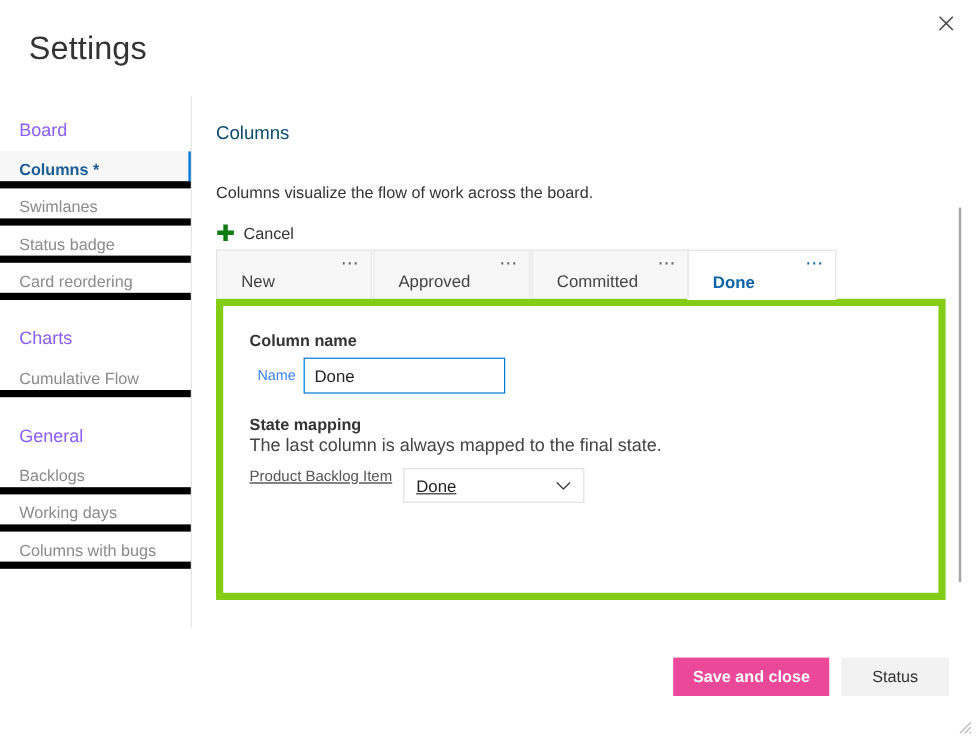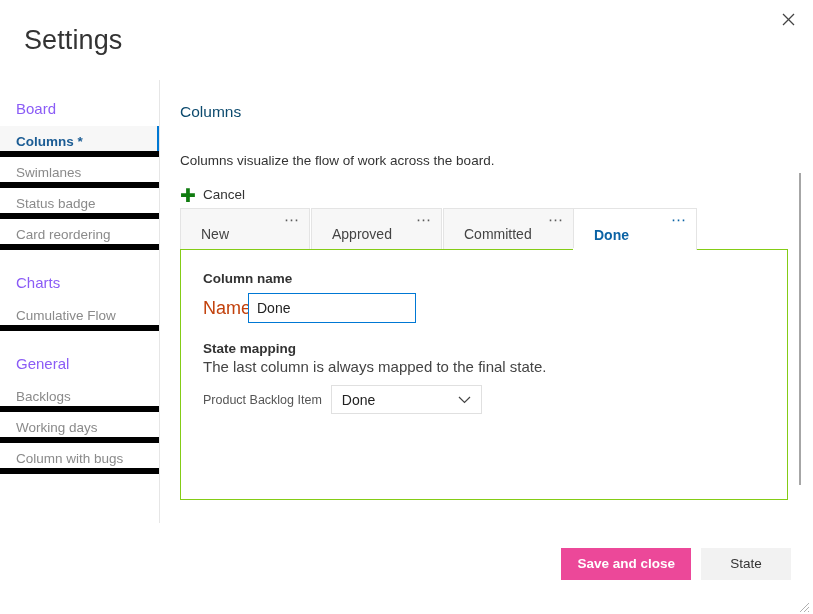--- a/index.html
+++ b/index.html
@@ -192,21 +192,21 @@
   }
   .tab.selected .tab-ellipsis { color: #0b63a5; }
 
   
   #tab-panel {
     position: absolute;
     left: 180px;
     top: 249px;
     width: 608px;
     height: 251px;
-    border: 1px solid #84cc16;
+    border: 6px solid #84cc16;
     box-sizing: border-box;
     background: #ffffff;
     z-index: 1;
   }
   #tab-panel-mask {
     position: absolute;
     left: 573px;
     top: 248px;
     width: 123px;
     height: 2px;
@@ -229,22 +229,22 @@
   #column-name-title { position: absolute; left: 22px; top: 20px; }
 
   #name-row {
     position: absolute;
     left: 22px;
     top: 43px;
     display: flex;
     align-items: center;
   }
   #name-label {
-    font-size: 18px;
-    color: #c2410c;
+    font-size: 12px;
+    color: #3b82f6;
     width: 45px;
     text-align: center;
   }
   #name-input {
     width: 168px;
     height: 30px;
     border: 1px solid #0078d4;
     box-sizing: border-box;
     font-family: "Liberation Sans", sans-serif;
     font-size: 14px;
@@ -255,22 +255,23 @@
   }
 
   #state-mapping-title { position: absolute; left: 22px; top: 90px; }
   #state-mapping-desc  { position: absolute; left: 22px; top: 108px; }
 
   #mapping-row {
     position: absolute;
     left: 22px;
     top: 135px;
     display: flex;
-    align-items: center;
+    align-items: flex-start;
     gap: 9px;
+    text-decoration: underline;
   }
   #mapping-label {
     font-size: 12.5px;
     color: #555555;
     white-space: nowrap;
   }
   #state-select {
     position: relative;
     width: 151px;
     height: 29px;
@@ -398,21 +399,21 @@
     <div class="nav-spacer"></div>
 
     <div class="nav-group-title">General</div>
     <div class="nav-item">
       <span>Backlogs</span>
     </div>
     <div class="nav-item">
       <span>Working days</span>
     </div>
     <div class="nav-item">
-      <span>Column with bugs</span>
+      <span>Columns with bugs</span>
     </div>
   </nav>
 
   <div id="main">
     <div id="content-heading">Columns</div>
     <div id="content-description">Columns visualize the flow of work across the board.</div>
 
     <div id="add-column-button">
       <span class="plus-icon">✚</span>
       <span>Cancel</span>
@@ -464,21 +465,21 @@
   </div>
   <div id="tab-panel-mask"></div>
 
   <div id="content-scrollbar">
     <div id="content-scrollbar-thumb"></div>
   </div>
 
   <div id="footer">
     <div id="button-bar">
       <button class="btn btn-primary">Save and close</button>
-      <button class="btn btn-secondary">State</button>
+      <button class="btn btn-secondary">Status</button>
     </div>
     <div id="resize-grip">
       <svg width="12" height="12" viewBox="0 0 12 12" aria-hidden="true">
         <line x1="11" y1="2" x2="2" y2="11" stroke="#b0b0b0" stroke-width="1"></line>
         <line x1="11" y1="6" x2="6" y2="11" stroke="#b0b0b0" stroke-width="1"></line>
         <line x1="11" y1="10" x2="10" y2="11" stroke="#b0b0b0" stroke-width="1"></line>
       </svg>
     </div>
   </div>
 

